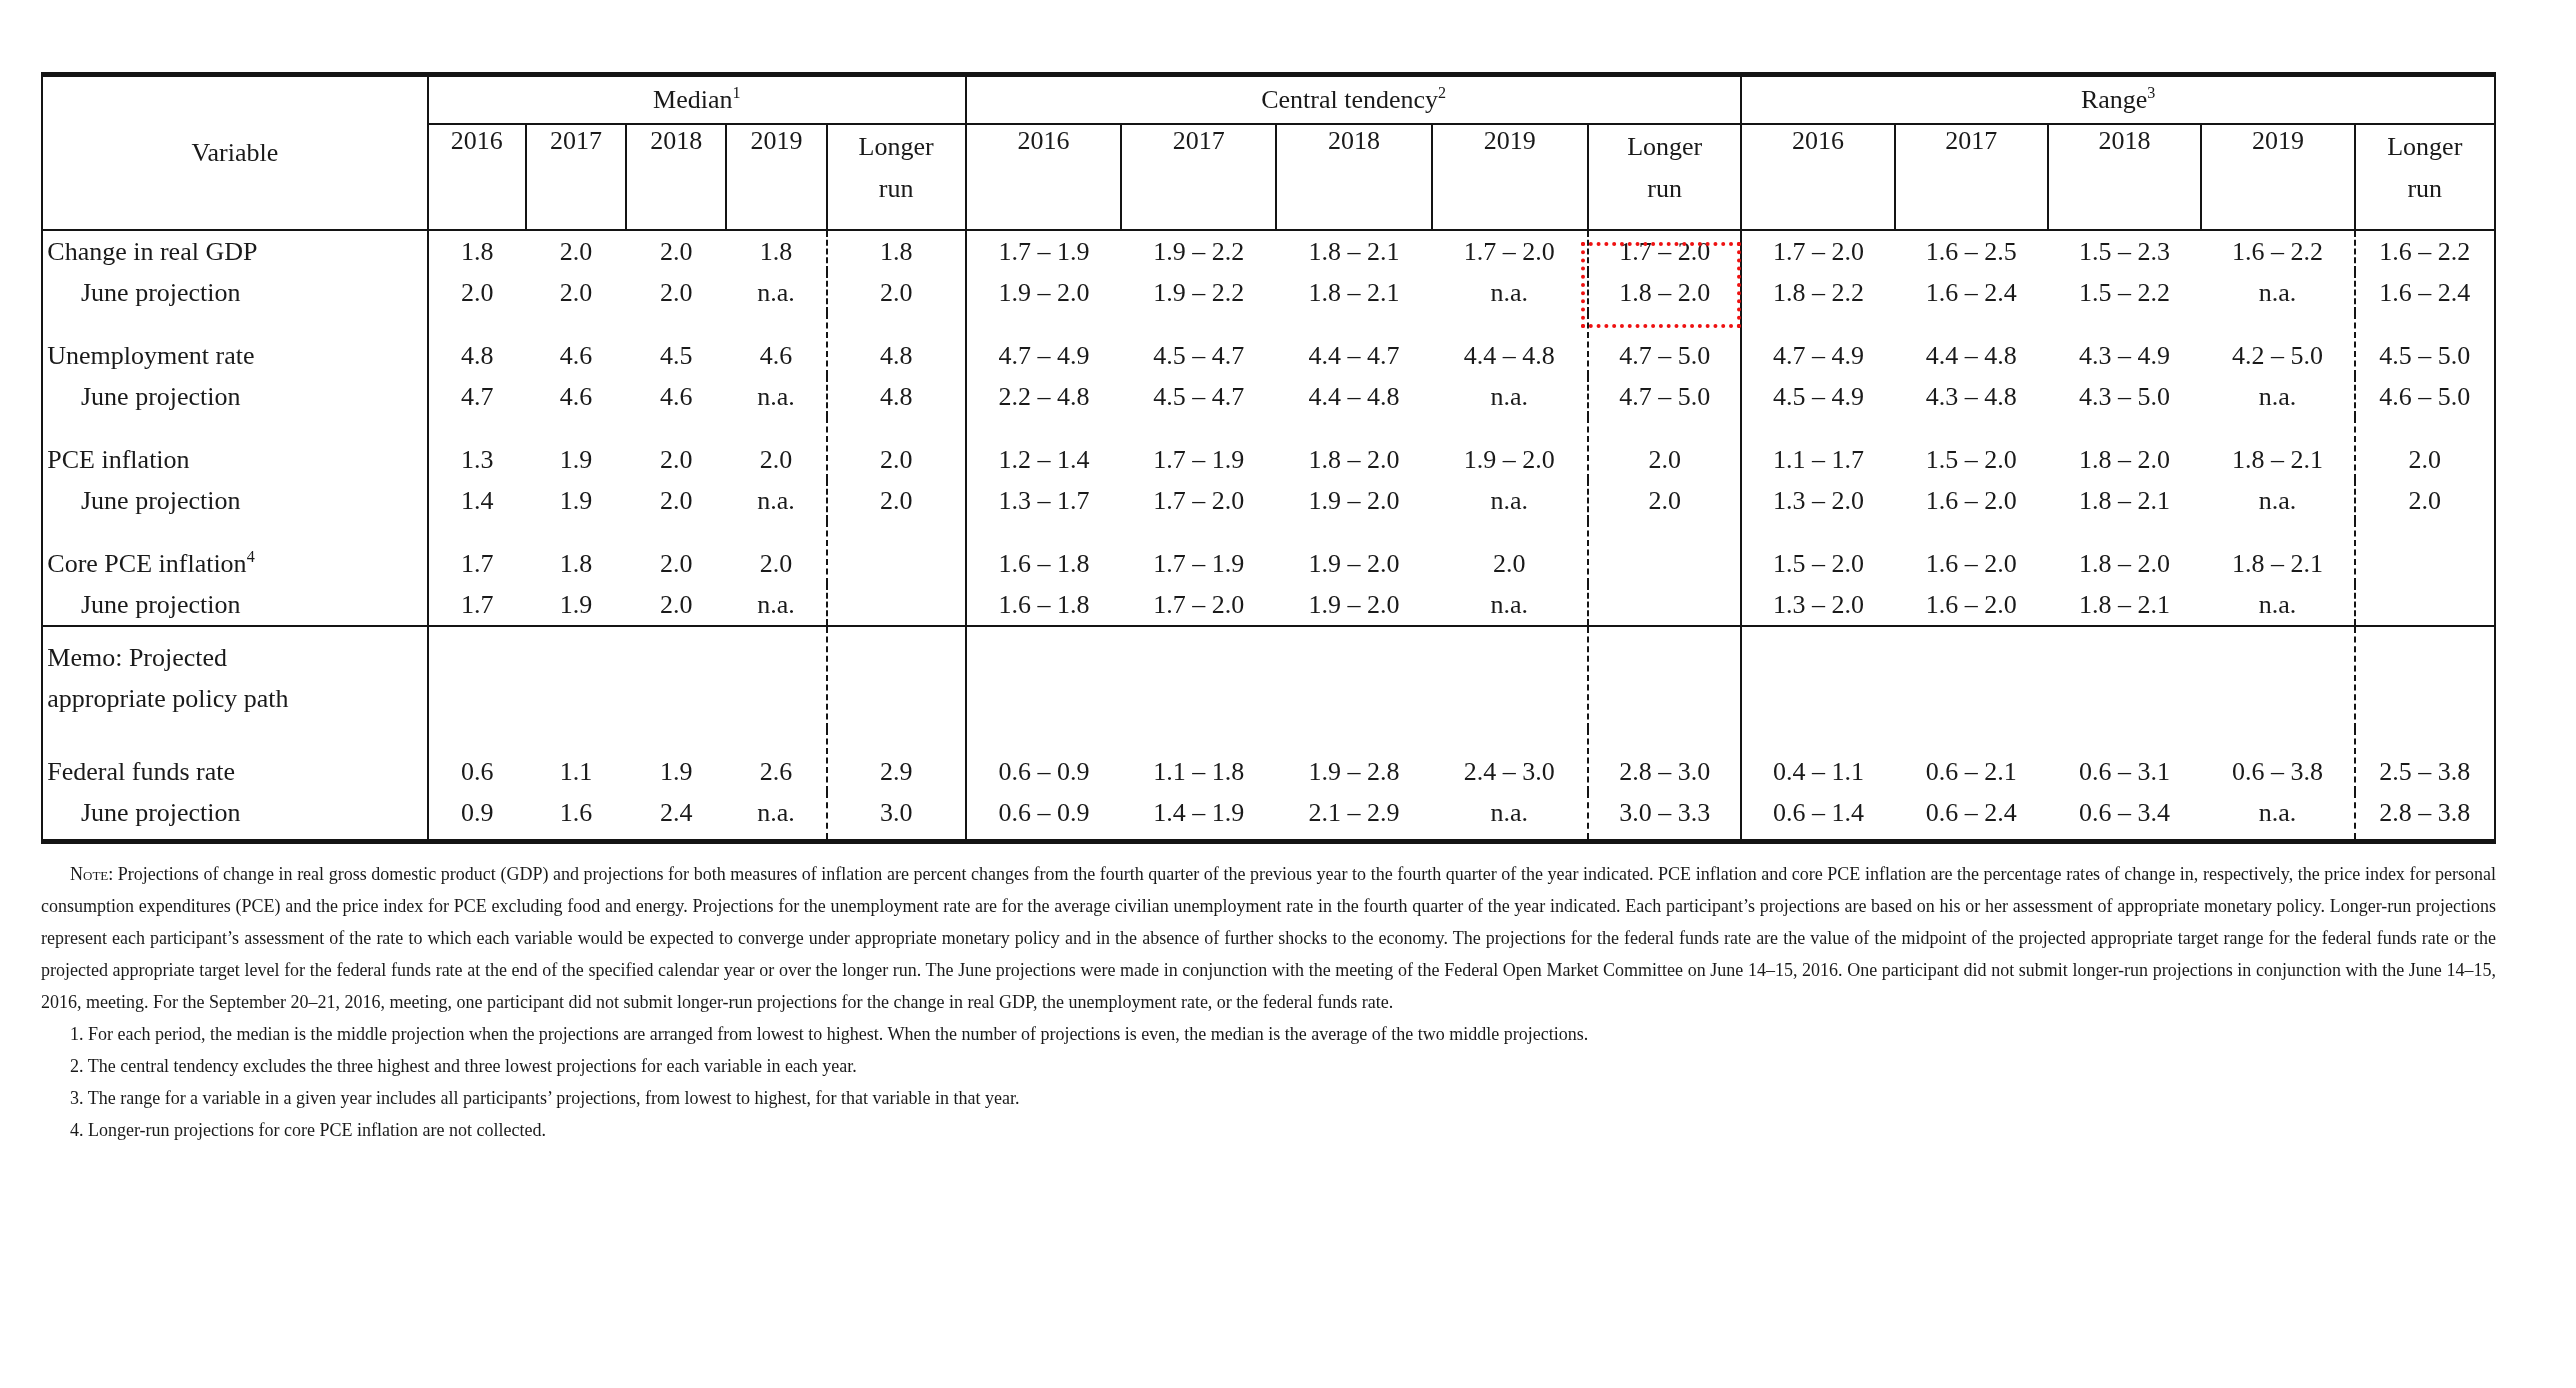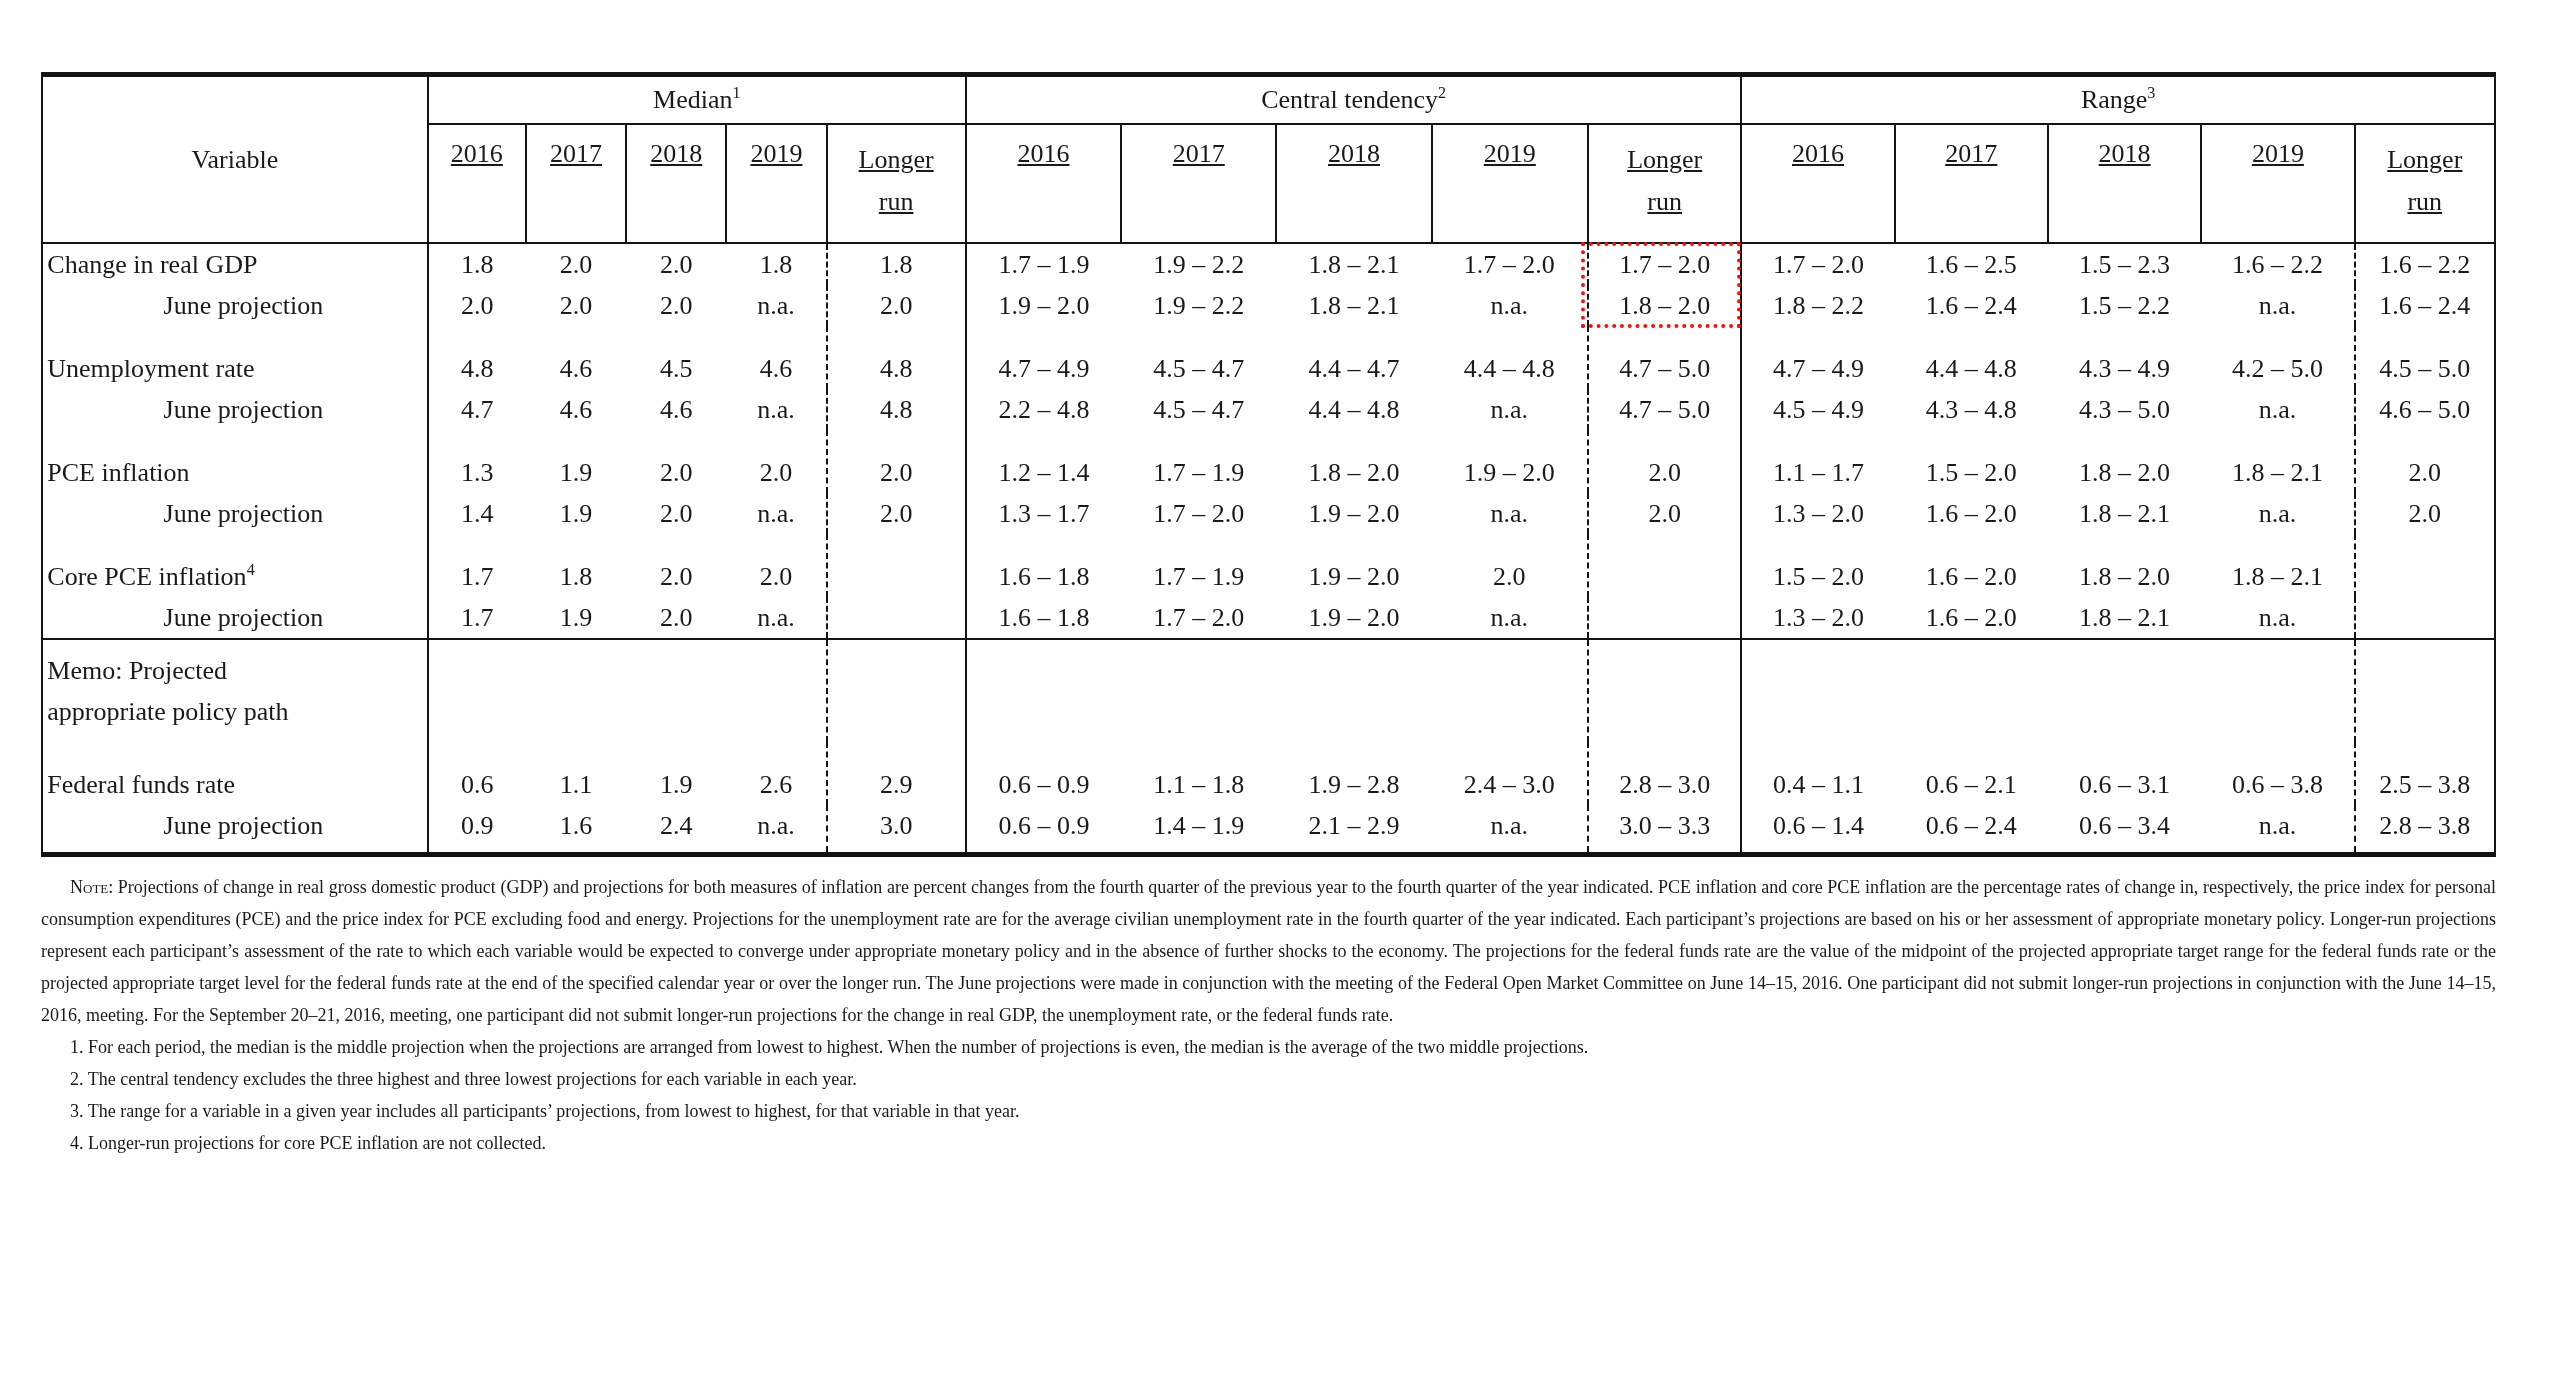--- a/index.html
+++ b/index.html
@@ -51,40 +51,39 @@
   }
   tr.sec-row th.sec {
     height: 46px;
     text-align: center;
     vertical-align: middle;
     border-bottom: 2.2px solid #141414;
   }
   tr.years th {
     height: 103px;
     vertical-align: top;
-    padding-top: 14px;
+    padding-top: 1px;
     text-align: center;
     border-bottom: 2.2px solid #141414;
-    text-decoration: underline;
   }
   tr.years th.yr { border-left: 2.2px solid #141414; }
   .sec-start { border-left: 2.2px solid #141414 !important; }
   th .lr-line { line-height: 42px; }
   sup { font-size: 62%; line-height: 0; }
   
   tbody td {
     line-height: 41px;
     text-align: center;
     vertical-align: bottom;
   }
   tbody td.var-cell {
     text-align: left;
     padding-left: 4.3px;
   }
-  tbody td.var-cell.indent { padding-left: 17px; text-align: center; }
+  tbody td.var-cell.indent { padding-left: 38px; }
   tbody td.lr { border-left: 2.2px dashed #141414; }
   tbody tr.group-start td { padding-top: 22px; }
   tbody tr.rule-above td { border-top: 2.2px solid #141414; }
   tbody tr.memo-row td { padding-top: 10px; padding-bottom: 10px; }
   tbody tr.memo-row td.var-cell div { line-height: 41px; }
   tbody tr.last-row td { padding-bottom: 5.8px; }
   
   .annotation-box {
     position: absolute;
     border: 4.3px dotted #ee1111;

